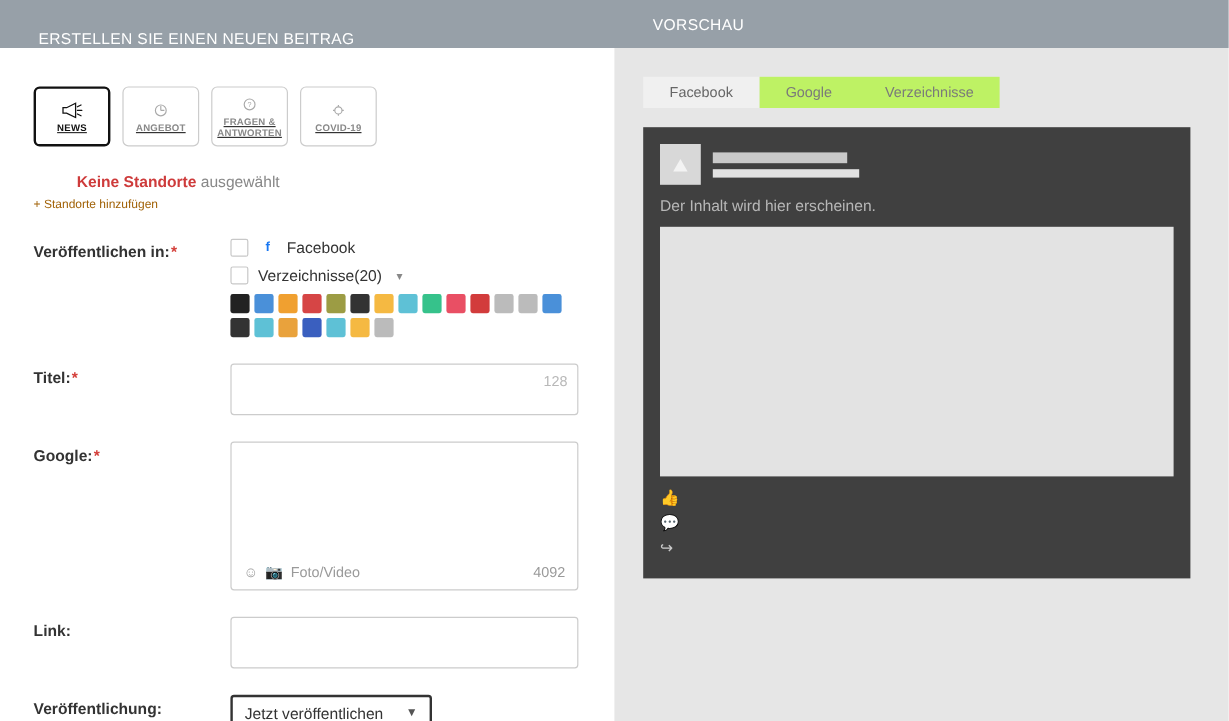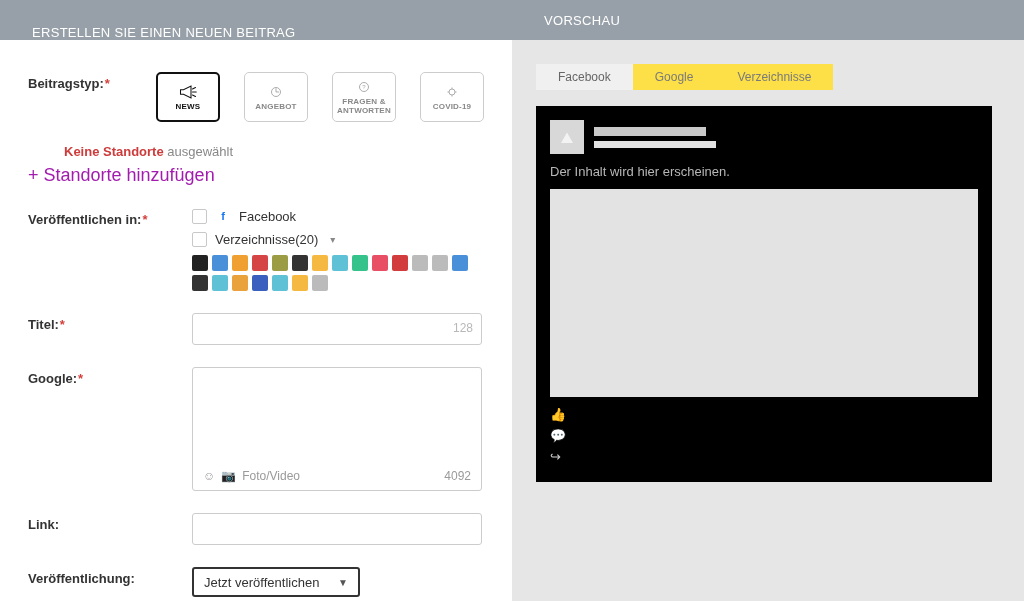--- a/index.html
+++ b/index.html
@@ -8,51 +8,51 @@
   .header-left { width: 512px; padding-left: 32px; margin-top: 24px; }
   .header-right { padding-left: 32px; }
   .split { display: flex; height: 561px; }
   .left { width: 512px; padding: 32px 28px 20px 28px; overflow-y: auto; }
   .right { width: 512px; background: #e6e6e6; padding: 24px 32px 24px 24px; overflow-y: auto; }
   .row { display: flex; margin-bottom: 22px; }
   .label { width: 164px; font-weight: 600; color: #333; padding-top: 4px; font-size: 13px; }
   .req { color: #d43f3a; margin-left: 1px; }
   .val { flex: 1; }
   
-  .types { display: flex; gap: 24px; }
+  .types { display: flex; gap: 10px; text-decoration: underline; }
   .type-btn { width: 64px; height: 50px; border: 1px solid #ccc; border-radius: 5px; background: #fff; display: flex; flex-direction: column; align-items: center; justify-content: center; cursor: pointer; font-size: 8px; color: #888; gap: 4px; padding-top:2px;}
   .type-btn.selected { border: 2px solid #111; color: #111; }
   .type-btn svg { width: 18px; height: 14px; }
   .type-btn .lbl { text-align: center; line-height: 1.1; font-weight: 600; letter-spacing: .2px;}
   
   .loc-none { font-size: 13px; margin-bottom: 6px; margin-left: 36px; }
   .loc-none .bold { font-weight: 700; color: #ce3b3b; }
   .loc-none .tail { color: #888; }
-  .loc-add { color: #a21caf; font-size: 18px; cursor: pointer; }
+  .loc-add { color: #a16207; font-size: 10px; cursor: pointer; }
   
   .pub-line { display: flex; align-items: center; gap: 8px; margin-bottom: 8px; font-size: 13px; color:#333;}
   .chk { width: 15px; height: 15px; border: 1px solid #c8c8c8; border-radius: 2px; background:#fff; cursor:pointer;}
   .pico { width: 16px; height: 16px; border-radius: 2px; display:inline-flex; align-items:center; justify-content:center; font-size:11px; font-weight:700;}
   .fb { background:#fff; color:#1877f2; }
   .gg { background:#fff; }
   .chev { margin-left:4px; color:#888; font-size:10px;}
   .dir-icons { display:flex; flex-wrap:wrap; gap:4px; margin-top:6px; max-width: 300px;}
   .di { width:16px; height:16px; border-radius:2px; }
   
-  .tinput { width: 290px; height: 32px; border:1px solid #ccc; border-radius:3px; padding: 0 10px; font-size:13px; position:relative;}
+  .tinput { width: 290px; height: 43px; border:1px solid #ccc; border-radius:3px; padding: 0 10px; font-size:13px; position:relative;}
   .tinput .count { position:absolute; right:8px; top:7px; color:#b8b8b8; font-size:12px;}
   .tarea { width:290px; height:124px; border:1px solid #ccc; border-radius:3px; position:relative; background:#fff;}
   .tarea-footer{ position:absolute; left:0; right:0; bottom:0; height:28px; border-top:0; display:flex; align-items:center; padding:0 10px; color:#9a9a9a; font-size:12px; gap:6px;}
   .tarea-footer .count{ margin-left:auto;text-align:right; }
   .select { width: 168px; height:30px; border:2px solid #333; border-radius:3px; display:flex; align-items:center; padding:0 10px; font-size:13px; cursor:pointer; justify-content:space-between;}
   
   .tabs { display:flex; gap:0; margin-bottom:16px;}
-  .tab { flex:0 0 auto; padding:6px 22px; background:#fde047; color:#7a7a7a; font-size:12px; cursor:pointer;}
+  .tab { flex:0 0 auto; padding:6px 22px; background:#bef264; color:#7a7a7a; font-size:12px; cursor:pointer;}
   .tab.active { background:#f0f0f0; color:#666; }
-  .card { background:#000000; padding:14px 14px 18px 14px; }
+  .card { background:#404040; padding:14px 14px 18px 14px; }
   .card-head { display:flex; gap:10px; align-items:center; margin-bottom:10px;}
   .avatar{ width:34px; height:34px; background:#d8d8d8; display:flex; align-items:center; justify-content:center;}
   .avatar svg{ width:18px; height:18px; fill:#f3f3f3;}
   .namebar{ width:112px; height:9px; background:#c9c9c9;}
   .metabar{ width:122px; height:7px; background:#e2e2e2; margin-top:5px;}
   .placeholder-text{ color:#b7b7b7; font-size:13px; margin:4px 0 10px 0;}
   .bigbox{ width:100%; height:208px; background:#e3e3e3;}
   .actions{ display:flex; flex-direction:column; gap:6px; margin-top:10px; color:#c9c9c9;}
   .actions span{ font-size:13px;}
 </style>
@@ -62,21 +62,20 @@
 <div class="header">
   <div class="header-left">ERSTELLEN SIE EINEN NEUEN BEITRAG</div>
   <div class="header-right">VORSCHAU</div>
 </div>
 
 <div class="split">
 
   <div class="left">
 
     <div class="row">
-      <div class="label"><span>Beitragstyp:</span><span class="req">*</span></div>
       <div class="val">
         <div class="types">
           <div class="type-btn selected">
             <svg viewBox="0 0 24 18">
                 <path d="M2 6 L2 12 L6 12 L16 17 L16 1 L6 6 Z M18 5 L22 3 M18 9 L23 9 M18 13 L22 15" stroke="#111" stroke-width="1.4" fill="none" stroke-linecap="round"></path>
               </svg>
             <span class="lbl">NEWS</span>
           </div>
           <div class="type-btn">
             <svg viewBox="0 0 24 18">

